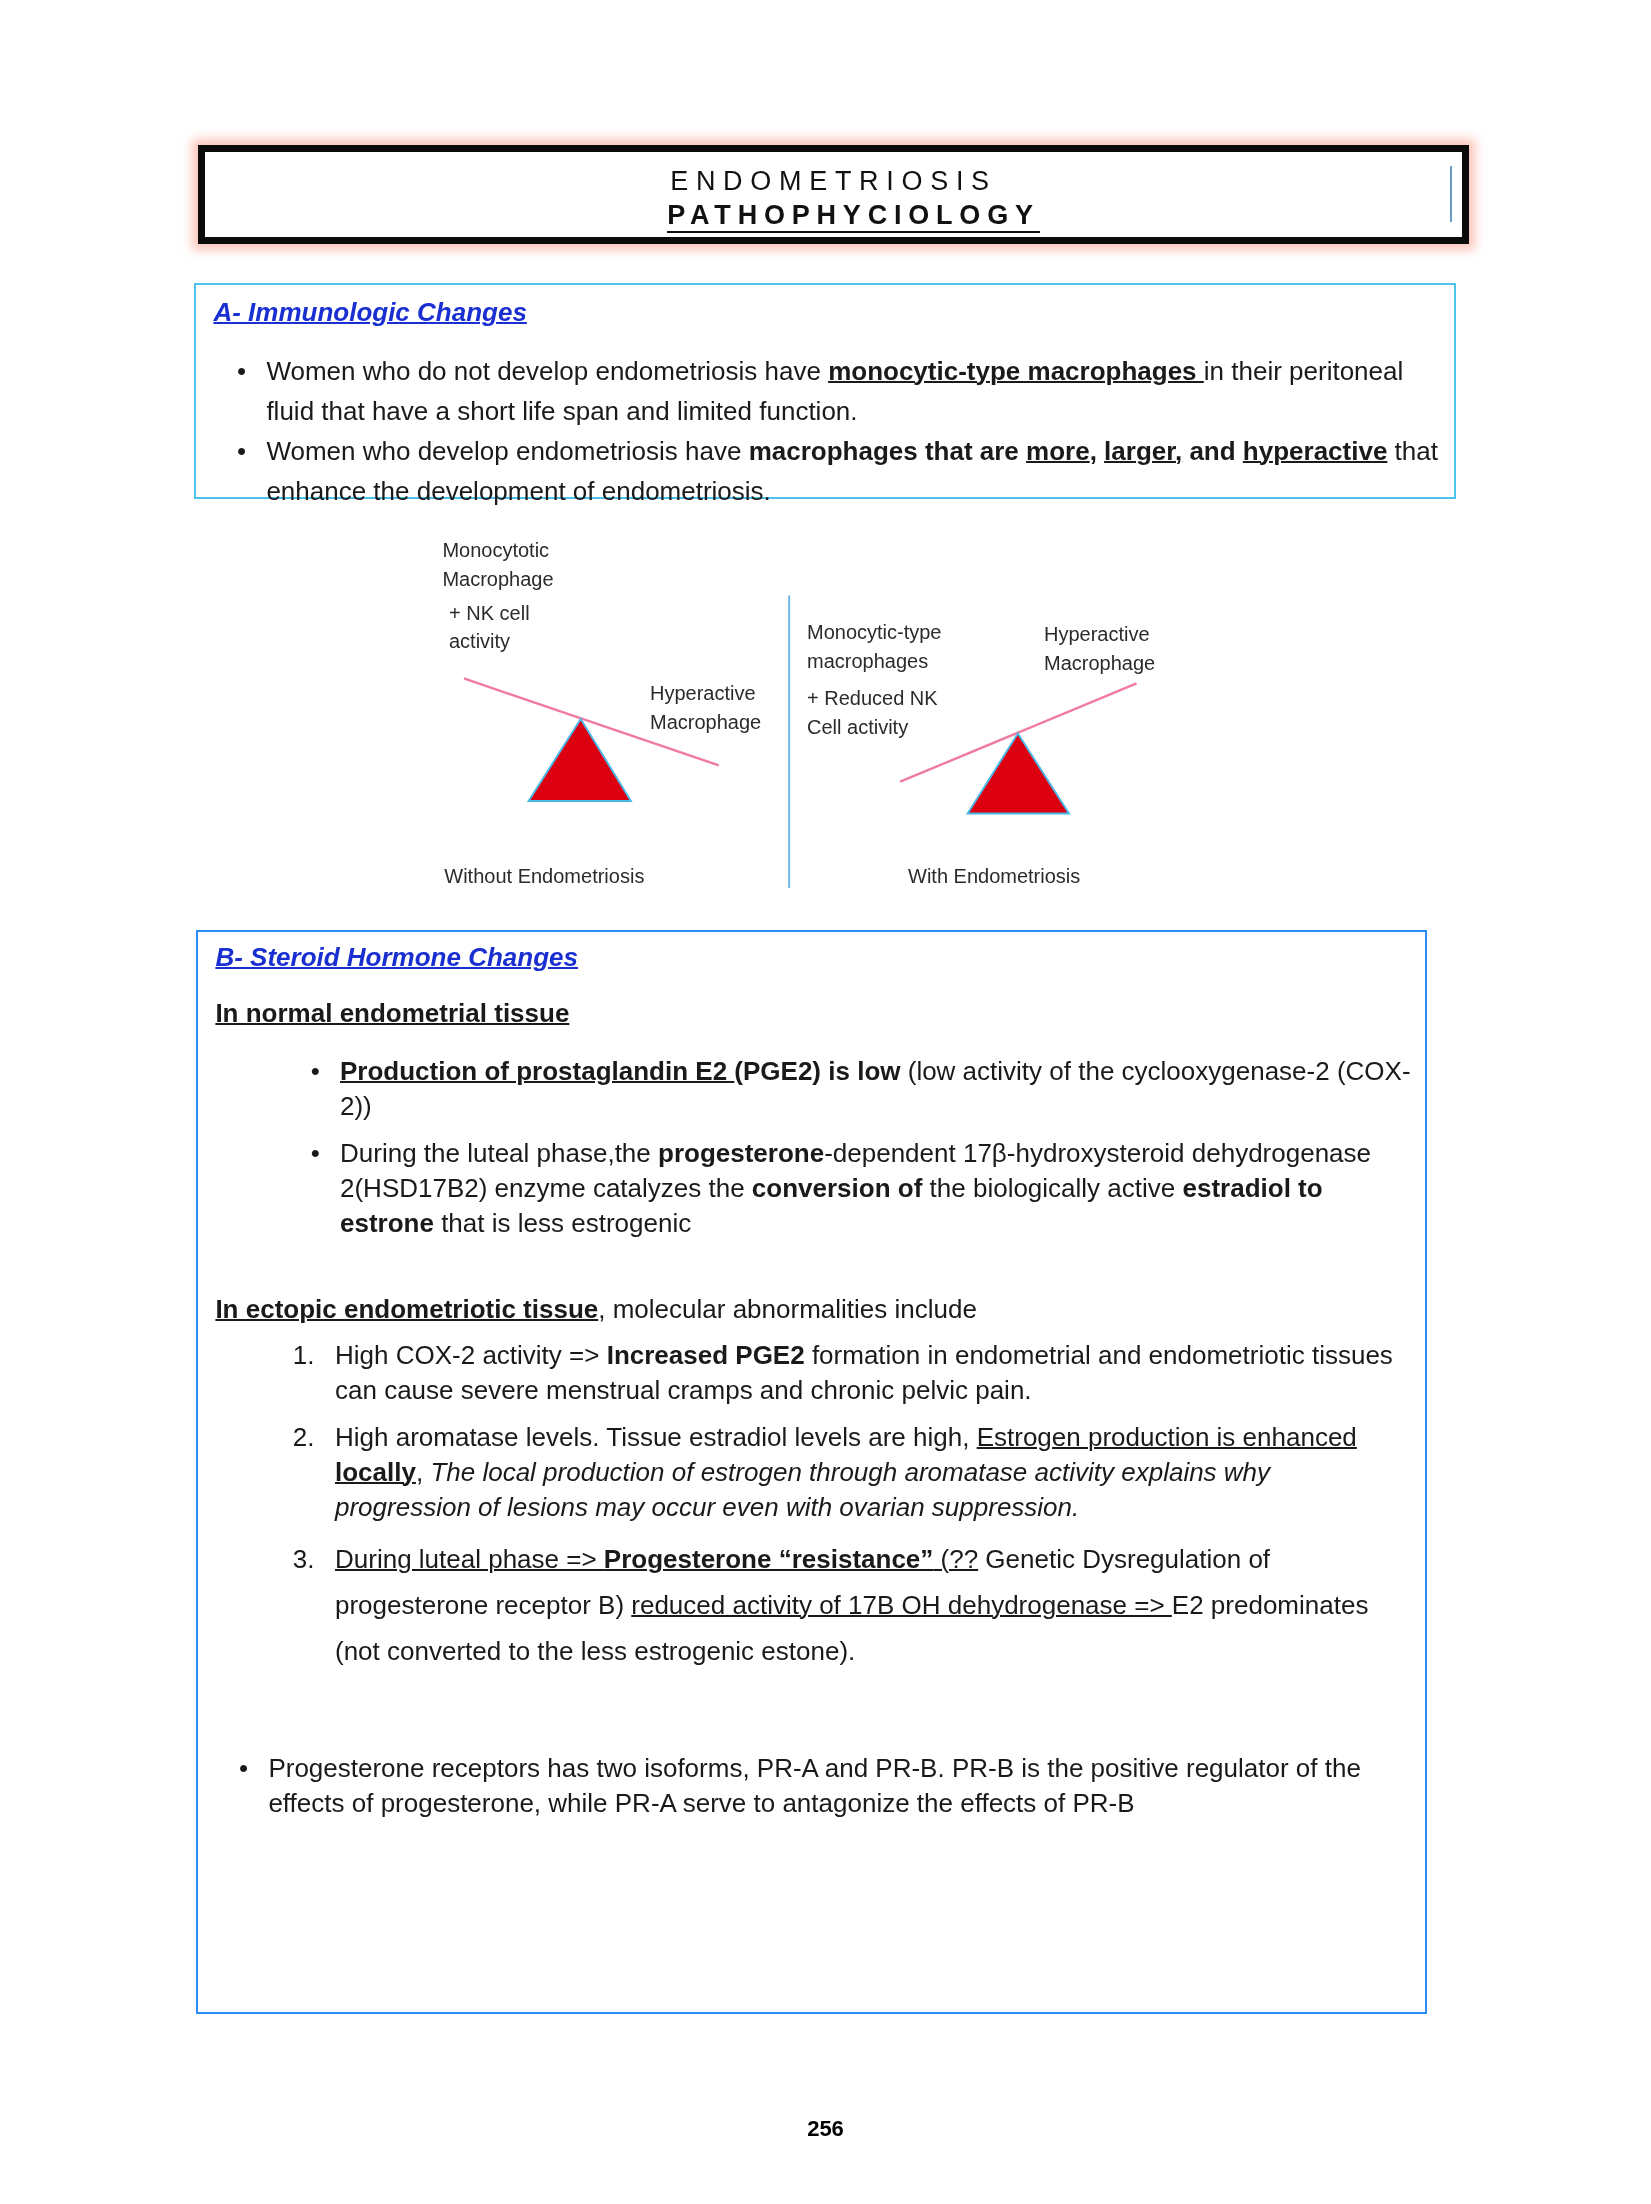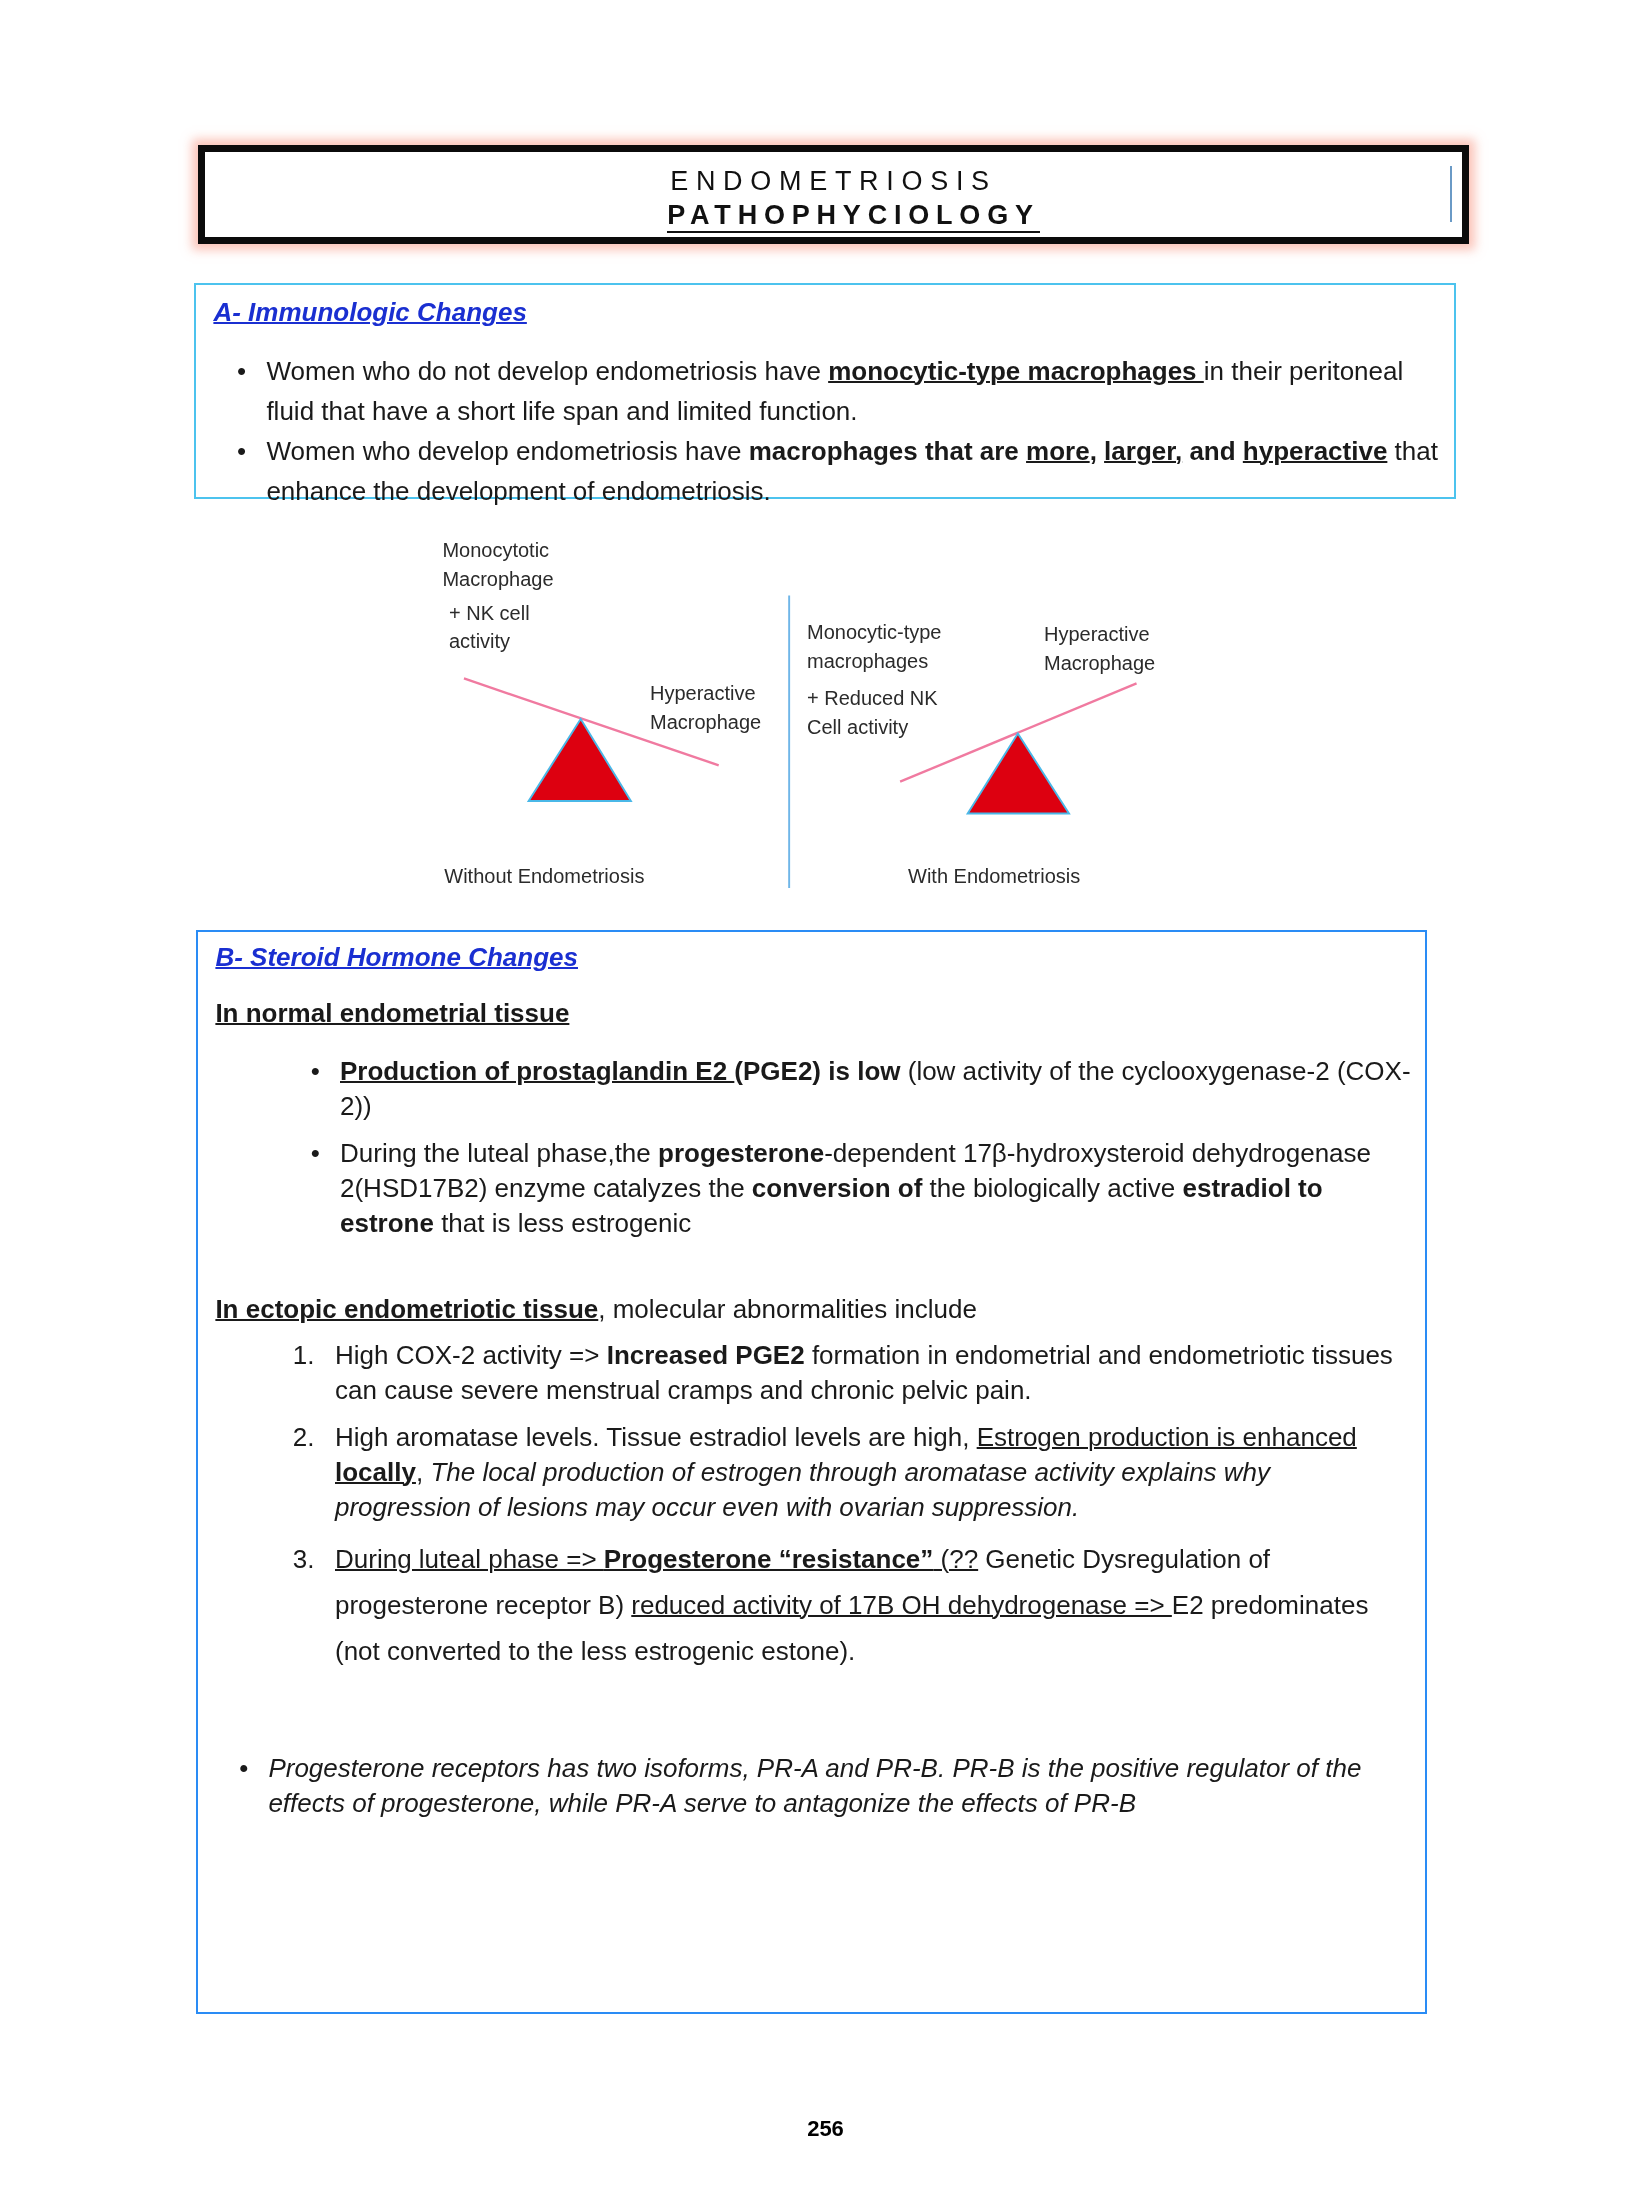--- a/index.html
+++ b/index.html
@@ -76,21 +76,21 @@
   #ectopic-head { top: 362px; }
   #ectopic-list {
     position: absolute; left: 89px; top: 406px; width: 1120px;
     font-size: 26px; line-height: 35px; list-style: none; margin: 0; padding: 0;
   }
   #ectopic-list li { position: relative; padding-left: 48px; margin-bottom: 11.6px; }
   #ectopic-list li .num { position: absolute; left: 5.8px; top: 0; }
   #ectopic-list li.wide { line-height: 46px; }
   #final-list {
     position: absolute; left: 17.4px; top: 803px; width: 1197px;
-    font-size: 26px; line-height: 35px; font-style: italic;
+    font-size: 26px; line-height: 35px; 
   }
 
   #page-number {
     left: 0; width: 1651px; top: 2116px; text-align: center;
     font-size: 22px; font-weight: bold; color: #000;
   }
 </style>
 </head>
 <body>
 

